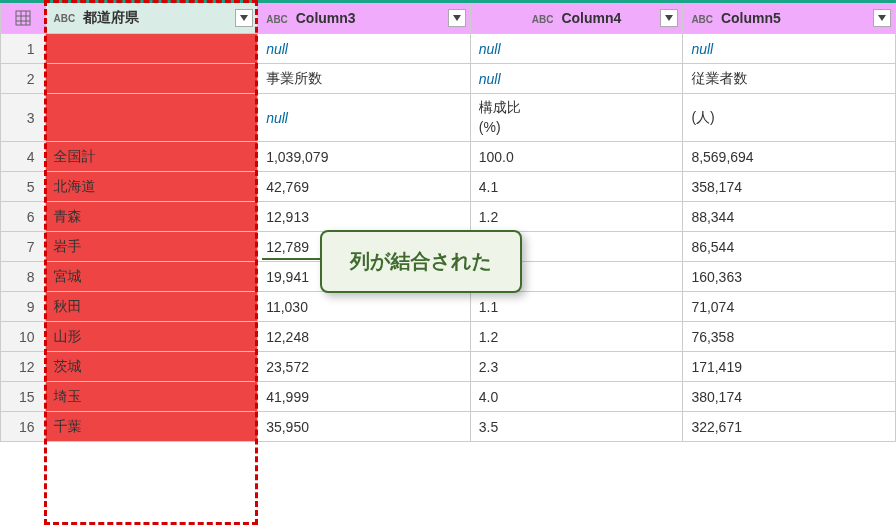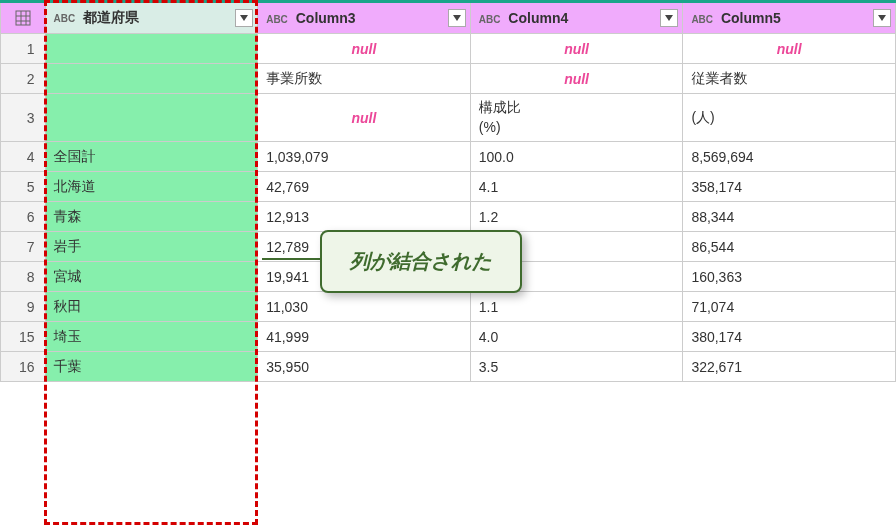--- a/index.html
+++ b/index.html
@@ -49,23 +49,23 @@
     .idx-corner svg { display: block; margin: 0 auto; }
     .rownum {
       width: 44px;
       text-align: right;
       background: #f3f3f3;
       color: #555;
       padding-right: 10px;
     }
     .col-pref { width: 210px; margin-top: 33px; }
     .col3 { width: 210px; }
-    .col4 { width: 210px; }
+    .col4 { width: 210px; text-align: center; }
     .col5 { width: 210px; }
-    .sel-cell { background: #86efac; }
+    .sel-cell { background: #ef4444; }
     .type-ico {
       display: inline-block;
       font-size: 10px;
       color: #666;
       margin-right: 4px;
       vertical-align: middle;
     }
     .filter-btn {
       position: absolute;
       right: 4px;
@@ -75,42 +75,40 @@
       height: 18px;
       border: 1px solid #aaa;
       background: #fff;
       display: flex;
       align-items: center;
       justify-content: center;
       cursor: pointer;
     }
     .filter-btn svg { width: 8px; height: 6px; }
     .nullval {
-      color: #ec4899;
+      color: #0369a1;
       font-style: italic;
-      text-align: center;
+      text-align: left;
       display: block;
-      font-weight: bold;
     }
     .highlight-box {
       position: absolute;
       border: 3px dashed #d40000;
       pointer-events: none;
     }
     .callout {
       position: absolute;
       background: #eef5e8;
       border: 2px solid #3f6b2e;
       border-radius: 8px;
       padding: 16px 28px;
       font-size: 20px;
       color: #3f6b2e;
       font-weight: bold;
       box-shadow: 4px 4px 8px rgba(0,0,0,0.25);
-      font-style: italic;
     }
     .callout-line {
       position: absolute;
       height: 2px;
       background: #3f6b2e;
     }
   </style>
 </head>
 <body>
 
@@ -232,20 +230,34 @@
       <div class="cell">160,363</div>
     </div>
     <div class="row">
       <div class="cell rownum">9</div>
       <div class="cell col-pref sel-cell">秋田</div>
       <div class="cell">11,030</div>
       <div class="cell">1.1</div>
       <div class="cell">71,074</div>
     </div>
     <div class="row">
+      <div class="cell rownum">10</div>
+      <div class="cell col-pref sel-cell">山形</div>
+      <div class="cell">12,248</div>
+      <div class="cell">1.2</div>
+      <div class="cell">76,358</div>
+    </div>
+    <div class="row">
+      <div class="cell rownum">12</div>
+      <div class="cell col-pref sel-cell">茨城</div>
+      <div class="cell">23,572</div>
+      <div class="cell">2.3</div>
+      <div class="cell">171,419</div>
+    </div>
+    <div class="row">
       <div class="cell rownum">15</div>
       <div class="cell col-pref sel-cell">埼玉</div>
       <div class="cell">41,999</div>
       <div class="cell">4.0</div>
       <div class="cell">380,174</div>
     </div>
     <div class="row">
       <div class="cell rownum">16</div>
       <div class="cell col-pref sel-cell">千葉</div>
       <div class="cell">35,950</div>

